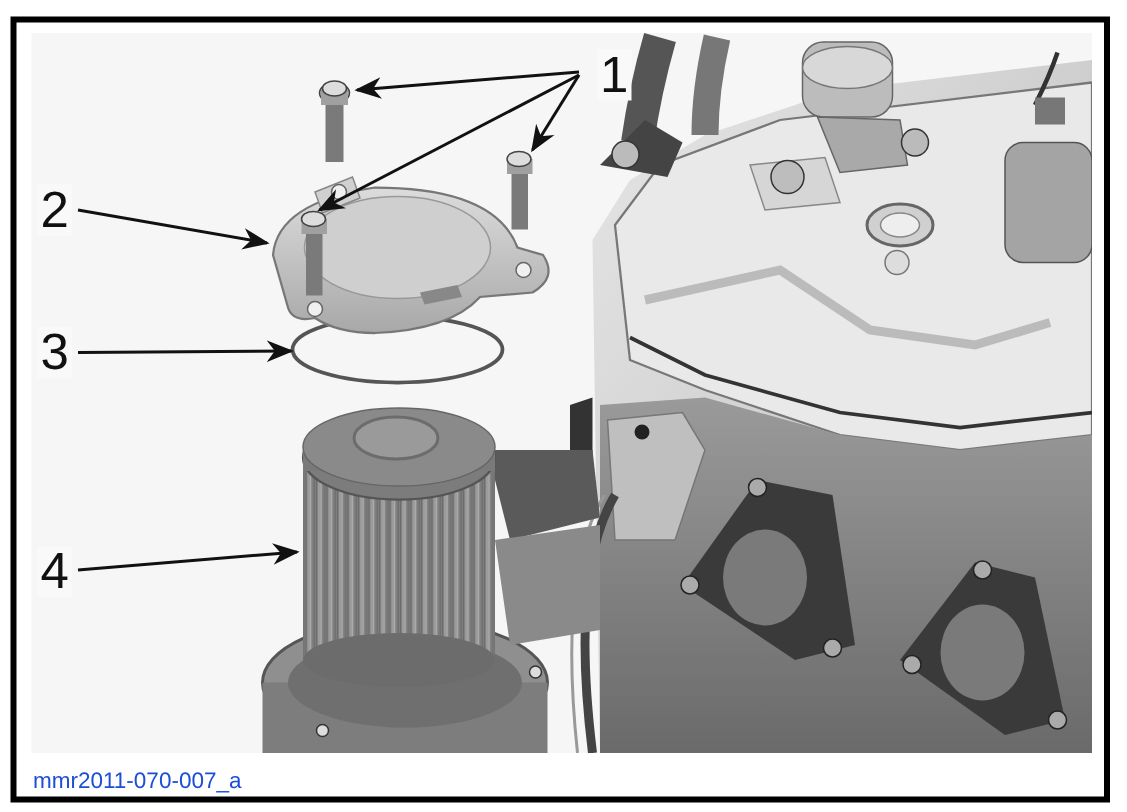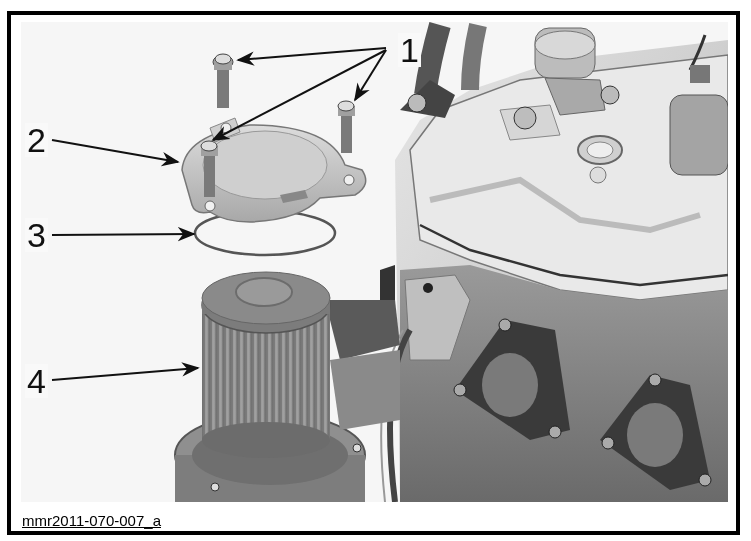--- a/index.html
+++ b/index.html
@@ -1,21 +1,21 @@
 <!DOCTYPE html>
 <html><head>
 <meta charset="utf-8">
 <style>
   html, body { margin: 0; padding: 0; background: #ffffff; }
   body { width: 751px; height: 541px; position: relative; overflow: hidden; font-family: "Liberation Sans", sans-serif; }
   .frame { position: absolute; left: 7px; top: 11px; width: 725px; height: 516px; border: 4px solid #000; background: #fff; }
   .figure { position: absolute; left: 21px; top: 22px; width: 707px; height: 480px; background: #f6f6f6; overflow: hidden; }
   .figure svg { position: absolute; left: 0; top: 0; }
   .callout { position: absolute; font-size: 34px; color: #111; line-height: 1; background: #f9f9f9; padding: 0 2px; }
-  .caption { position: absolute; left: 22px; top: 512px; font-size: 15px; color: #000000; text-decoration: underline; }
+  .caption { position: absolute; left: 22px; top: 512px; font-size: 15px; color: #1d4ed8; }
 </style>
 </head>
 <body>
 
 <div class="frame"></div>
 
 <div class="figure">
   <svg width="707" height="480" viewBox="21 22 707 480">
     <defs>
       <linearGradient id="gEngine" x1="0" y1="0" x2="1" y2="1">

